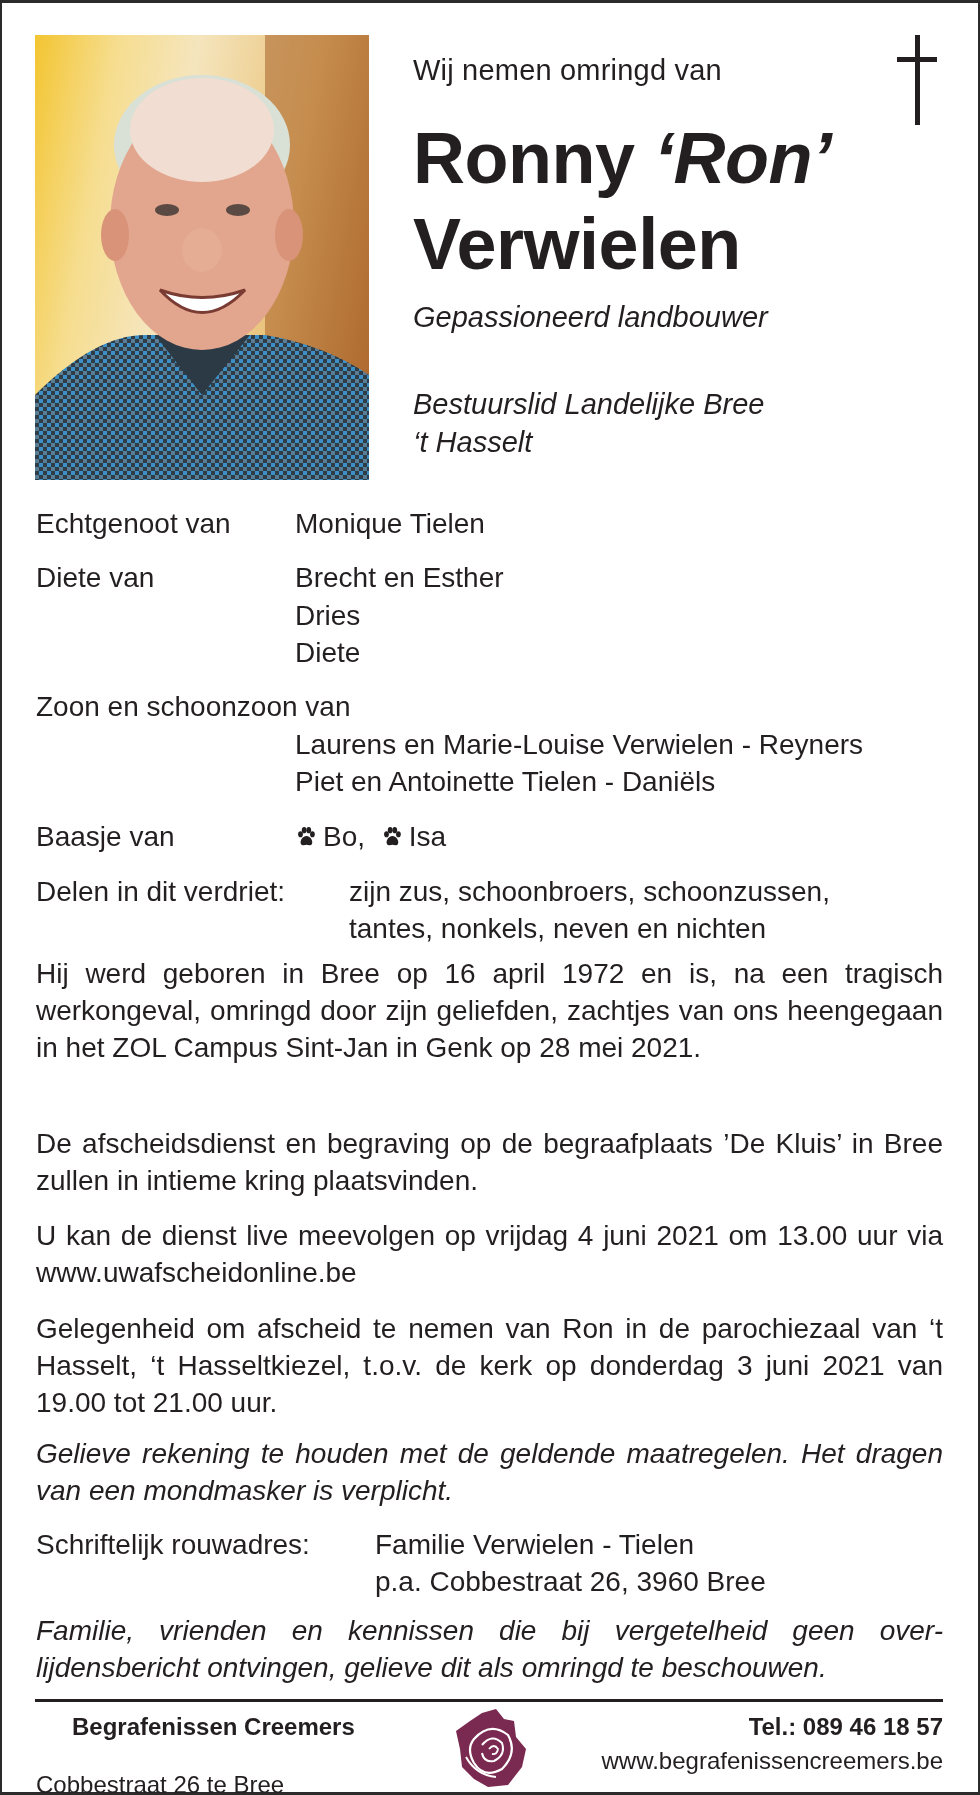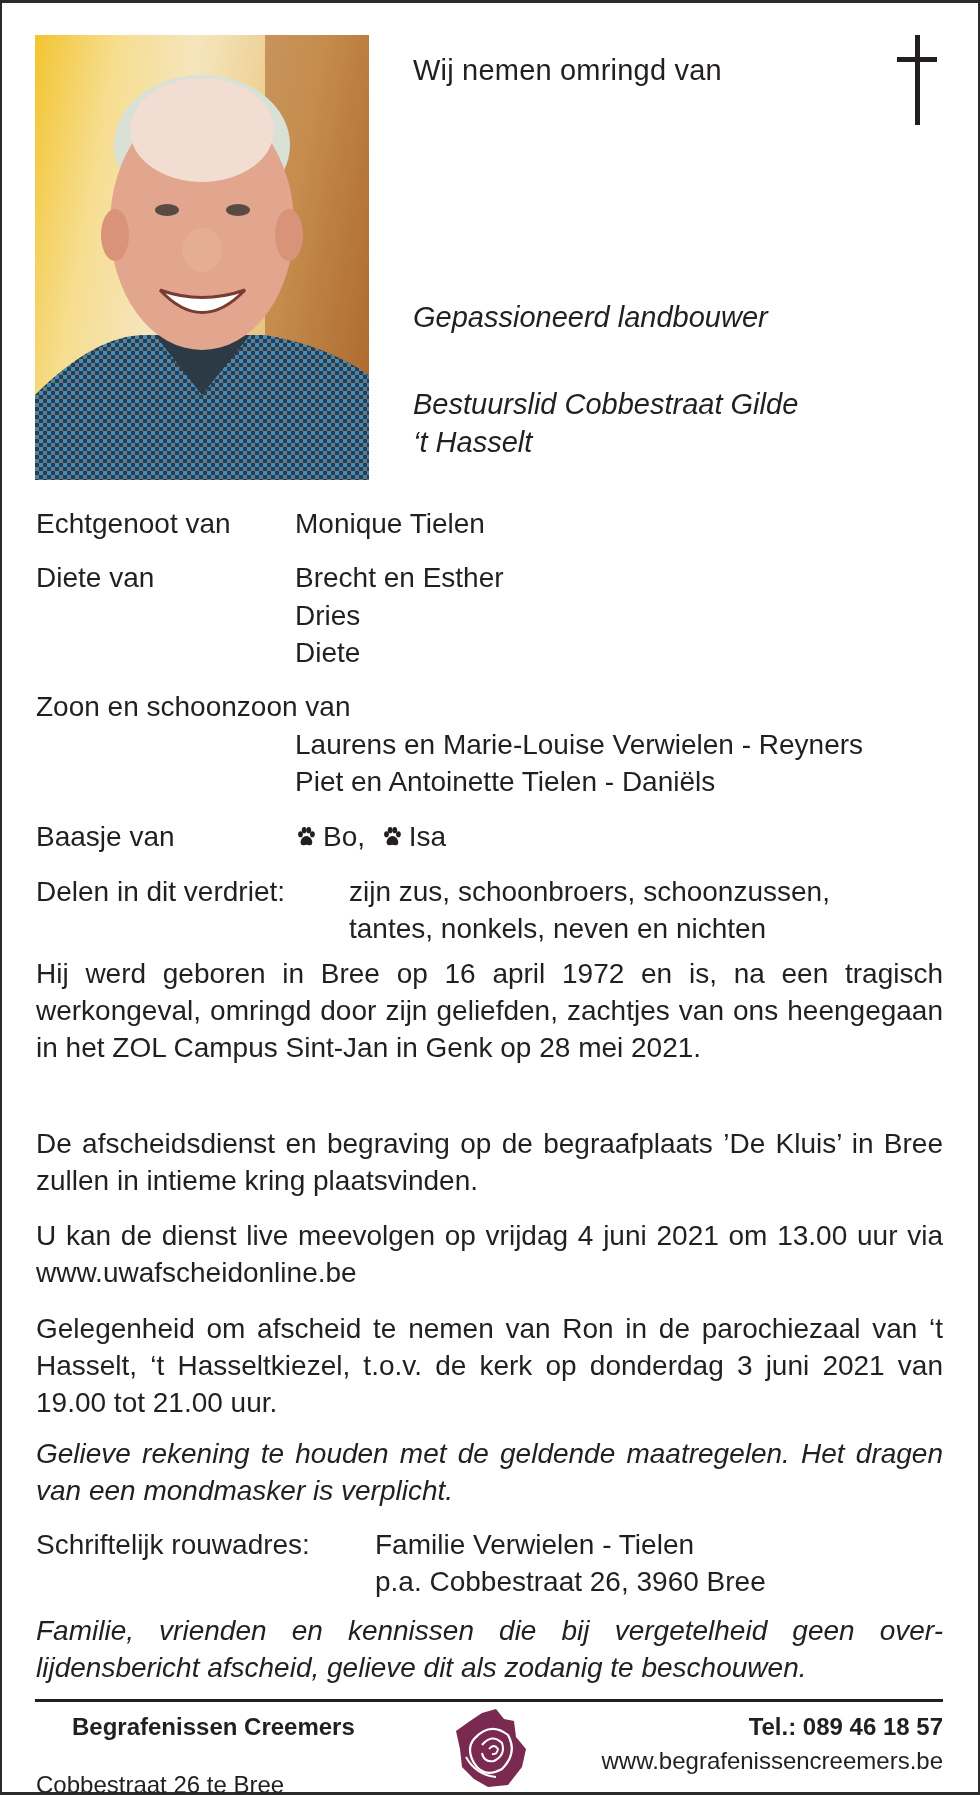--- a/index.html
+++ b/index.html
@@ -56,23 +56,28 @@
   </svg>
 </div>
 
 <svg class="cross" viewBox="0 0 40 90">
   <rect x="18" y="0" width="5" height="90" fill="#231f20"></rect>
   <rect x="0" y="22" width="40" height="5" fill="#231f20"></rect>
 </svg>
 
 <div class="intro">Wij nemen omringd van</div>
 <div class="name">
+  <div>
+    <span>Ronny</span>
+    <i>‘Ron’</i>
+  </div>
+  <div>Verwielen</div>
 </div>
 <div class="subtitle" style="top:298px">Gepassioneerd landbouwer</div>
-<div class="subtitle" style="top:385px">Bestuurslid Cobbestraat Gilde</div>
+<div class="subtitle" style="top:385px">Bestuurslid Landelijke Bree</div>
 <div class="subtitle" style="top:423px">‘t Hasselt</div>
 
 <div class="lbl" style="top:505px">Echtgenoot van</div>
 <div class="val" style="top:505px; left:295px">Monique Tielen</div>
 
 <div class="lbl" style="top:559px">Diete van</div>
 <div class="val" style="top:559px; left:295px">Brecht en Esther</div>
 <div class="val" style="top:597px; left:295px">Dries</div>
 <div class="val" style="top:634px; left:295px">Diete</div>
 
@@ -105,21 +110,21 @@
 <div class="para" style="top:955px">Hij werd geboren in Bree op 16 april 1972 en is, na een tragisch werkongeval, omringd door zijn geliefden, zachtjes van ons heengegaan in het ZOL Campus Sint-Jan in Genk op 28 mei 2021.</div>
 <div class="para" style="top:1125px">De afscheidsdienst en begraving op de begraafplaats ’De Kluis’ in Bree zullen in intieme kring plaatsvinden.</div>
 <div class="para" style="top:1217px">U kan de dienst live meevolgen op vrijdag 4 juni 2021 om 13.00 uur via www.uwafscheidonline.be</div>
 <div class="para" style="top:1310px">Gelegenheid om afscheid te nemen van Ron in de parochiezaal van ‘t Hasselt, ‘t Hasseltkiezel, t.o.v. de kerk op donderdag 3 juni 2021 van 19.00 tot 21.00 uur.</div>
 <div class="para italic" style="top:1435px">Gelieve rekening te houden met de geldende maatregelen. Het dragen van een mondmasker is verplicht.</div>
 
 <div class="row" style="top:1526px">Schriftelijk rouwadres:</div>
 <div class="val" style="top:1526px; left:375px">Familie Verwielen - Tielen</div>
 <div class="val" style="top:1563px; left:375px">p.a. Cobbestraat 26, 3960 Bree</div>
 
-<div class="para italic" style="top:1612px">Familie, vrienden en kennissen die bij vergetelheid geen over-lijdensbericht afscheid, gelieve dit als zodanig te beschouwen.</div>
+<div class="para italic" style="top:1612px">Familie, vrienden en kennissen die bij vergetelheid geen over-lijdensbericht ontvingen, gelieve dit als omringd te beschouwen.</div>
 
 <div class="footer-line"></div>
 <div class="f-name">Begrafenissen Creemers</div>
 <div class="f-addr">Cobbestraat 26 te Bree</div>
 <svg class="rose" viewBox="0 0 78 78">
   <path d="M30 4 L44 0 L52 10 L62 12 L64 28 L74 40 L70 58 L56 76 L36 78 L22 70 L10 58 L8 40 L4 22 L18 12 Z" fill="#7a2a50"></path>
   <path d="M22 30 Q38 12 56 26 Q66 44 50 60 Q32 70 22 54 Q14 40 22 30 Z" fill="none" stroke="#ffffff" stroke-width="2.2"></path>
   <path d="M30 36 Q40 24 50 34 Q54 46 42 52 Q32 54 30 44" fill="none" stroke="#ffffff" stroke-width="2"></path>
   <path d="M37 40 Q42 34 46 40 Q45 46 40 45" fill="none" stroke="#ffffff" stroke-width="1.8"></path>
   <path d="M14 48 Q24 66 44 68" fill="none" stroke="#ffffff" stroke-width="2"></path>

